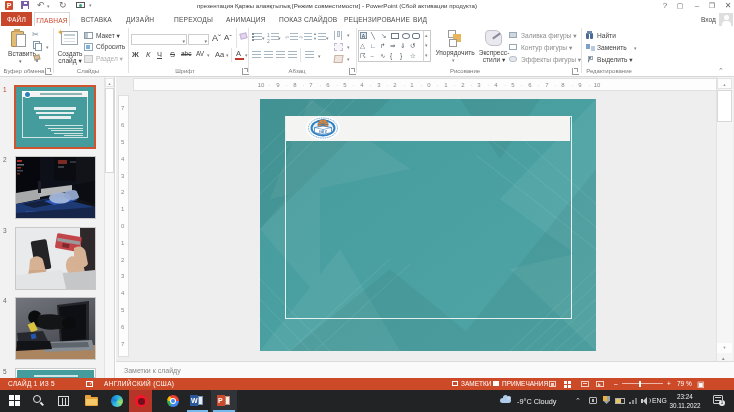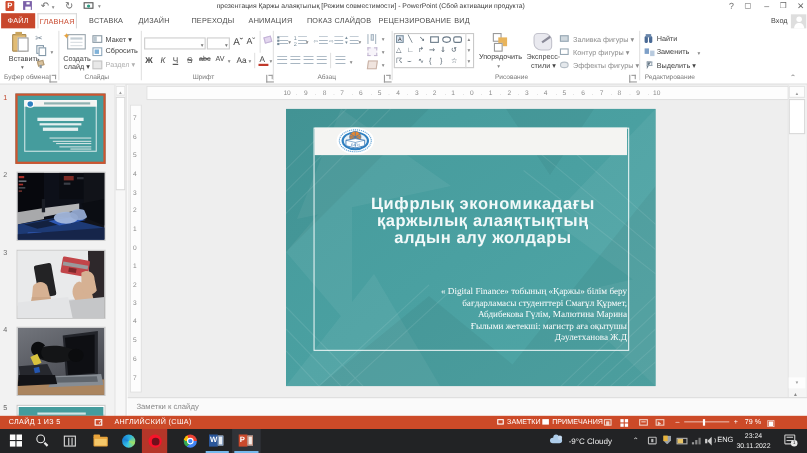--- a/index.html
+++ b/index.html
@@ -471,22 +471,20 @@
   <ellipse cx="63" cy="29" rx="14.5" ry="10" fill="none" stroke="#5a9fd4" stroke-width="1" stroke-dasharray="1,0.8"></ellipse>
   <ellipse cx="63" cy="29" rx="12.5" ry="8.5" fill="#2e80c2"></ellipse>
   <ellipse cx="63" cy="29" rx="10.5" ry="6.8" fill="#eaf2f8"></ellipse>
   <circle cx="63" cy="25.5" r="5.2" fill="#e8872e"></circle>
   <path d="M63,20.3 L63,30.7 M58.2,22.5 L67.8,28.5 M67.8,22.5 L58.2,28.5 M57.8,25.5 L68.2,25.5" stroke="#3a78b5" stroke-width="0.6"></path>
   <circle cx="63" cy="25.5" r="5.2" fill="none" stroke="#3a78b5" stroke-width="0.5"></circle>
   <path d="M54.5,28.5 L63,27 L71.5,28.5 L71.5,33.5 L63,35.5 L54.5,33.5 Z" fill="#ffffff" stroke="#2e6fae" stroke-width="0.7"></path>
   <path d="M54.5,28.5 L63,30.5 L71.5,28.5 M63,30.5 L63,35.5" fill="none" stroke="#2e6fae" stroke-width="0.5"></path>
   <text x="63" y="34" font-size="3" fill="#2e6fae" text-anchor="middle" font-family="Liberation Sans">ЕАГИ</text>
 </svg>
-<div class="abs" style="left:40px;top:78.5px;width:278px;text-align:center;font-size:15px;line-height:15.8px;font-weight:bold;letter-spacing:0.55px;color:#f2f9f9;">Цифрлық экономикадағы<br>қаржылық алаяқтықтың<br>алдын алу жолдары</div>
-<div class="abs" style="left:100px;top:161px;width:210px;text-align:right;font-family:'Liberation Serif',serif;font-size:8.3px;line-height:10.6px;color:#fdfdfd;">« Digital Finance» тобының «Қаржы» білім беру<br>бағдарламасы студенттері Смағұл Құрмет,<br>Абдибекова Гүлім, Малютина Марина<br>Ғылыми жетекші: магистр аға оқытушы<br>Дәулетханова Ж.Д</div>
 </div>
 
   <div id="notes" class="abs">
       <span style="position:absolute;left:8px;top:5px;">Заметки к слайду</span>
     </div>
 
   <div id="status" class="abs">
 <span class="s" style="left:8px;letter-spacing:0.3px;">СЛАЙД 1 ИЗ 5</span>
 <span class="s" style="left:86px;top:3px;width:7px;height:6px;border:1px solid #fff;display:inline-block;"></span>
       <span class="s" style="left:89px;top:2px;font-size:5px;">✓</span>

